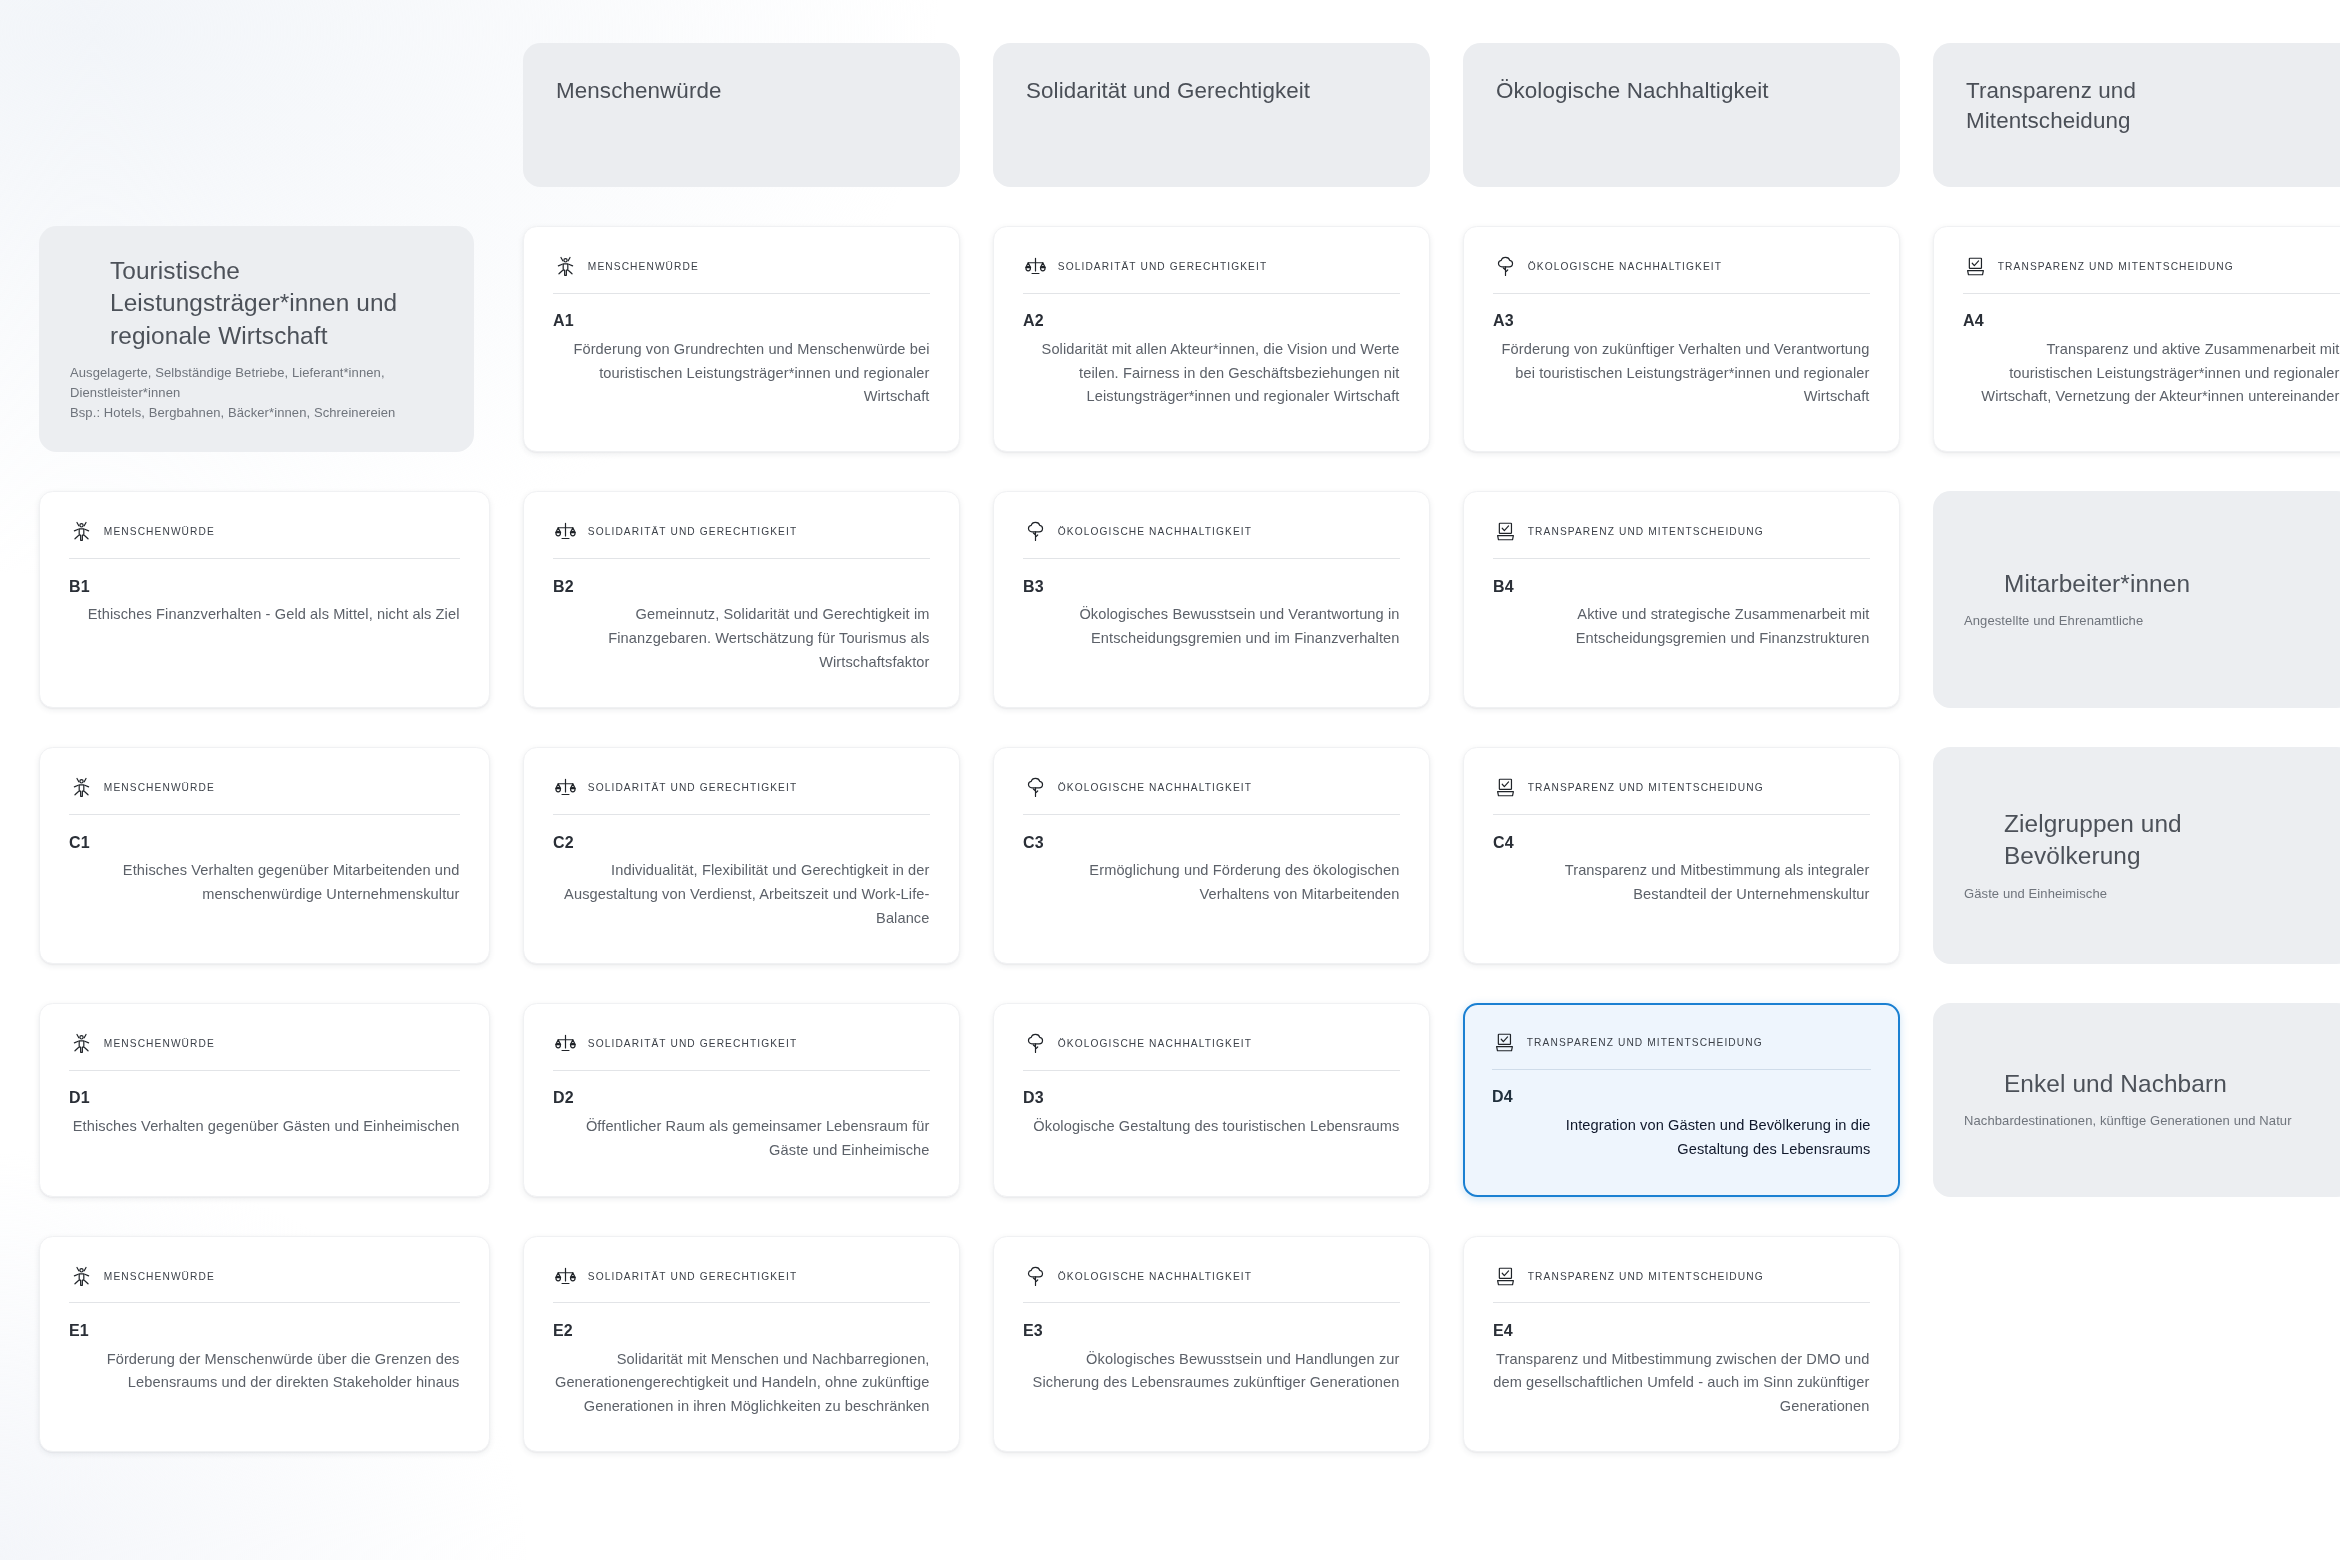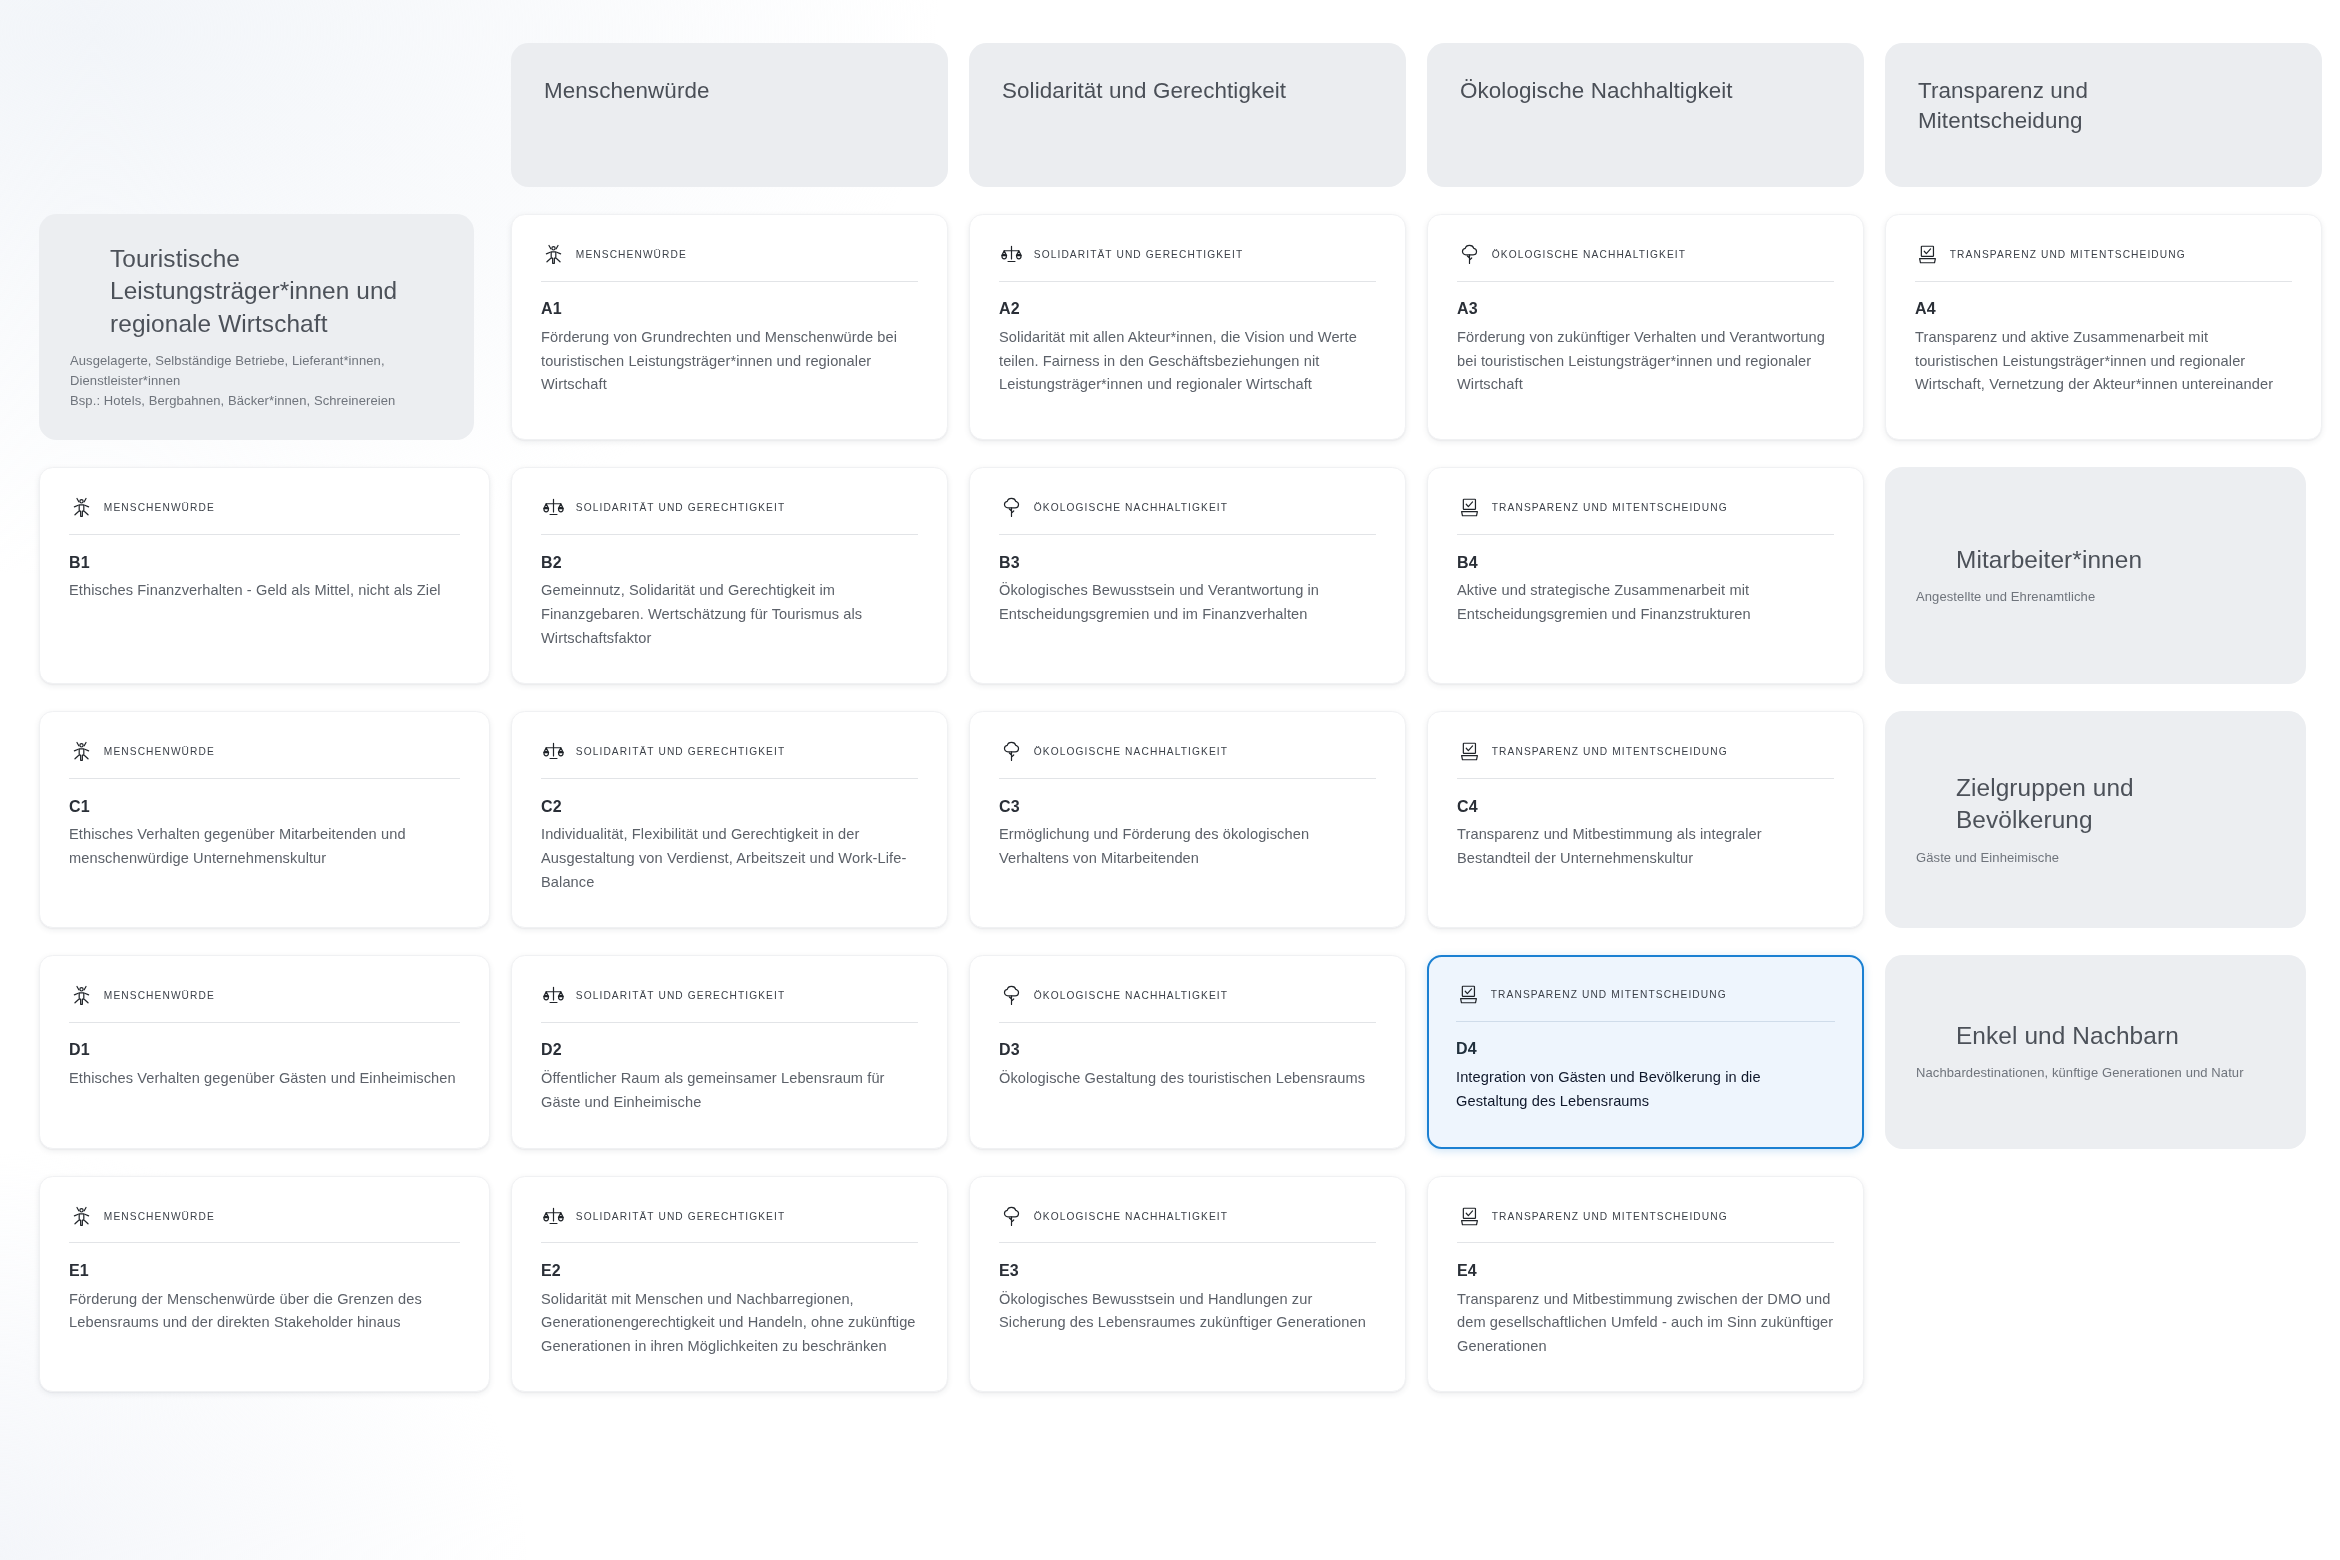--- a/index.html
+++ b/index.html
@@ -27,20 +27,21 @@
 
   .matrix {
     position: relative;
     z-index: 1;
     display: grid;
     grid-template-columns: 472px repeat(4, 458px);
     grid-auto-rows: min-content;
     column-gap: 0;
     row-gap: 0;
     padding: 43px 23.4px 0 39px;
+    gap: 12px;
   }
 
   
   .corner { }
 
   
   .col-head {
     margin: 0 21.5px 27px 0;
     background: #ebedf0;
     border-radius: 17.6px;
@@ -137,20 +138,21 @@
     font-weight: 700;
     color: #2a2f37;
     letter-spacing: 0.2px;
   }
   .card-text {
     margin-top: 7.8px;
     font-size: 14.6px;
     line-height: 1.62;
     color: #5c6169;
     letter-spacing: 0.1px;
+    text-align: right;
   }
   .card.is-selected .card-text { color: #0f172a; }
   .card.is-selected .card-code { color: #21303d; }
 </style>
 </head>
 <body>
 
 <div class="matrix">
   <div class="corner"></div>
 

